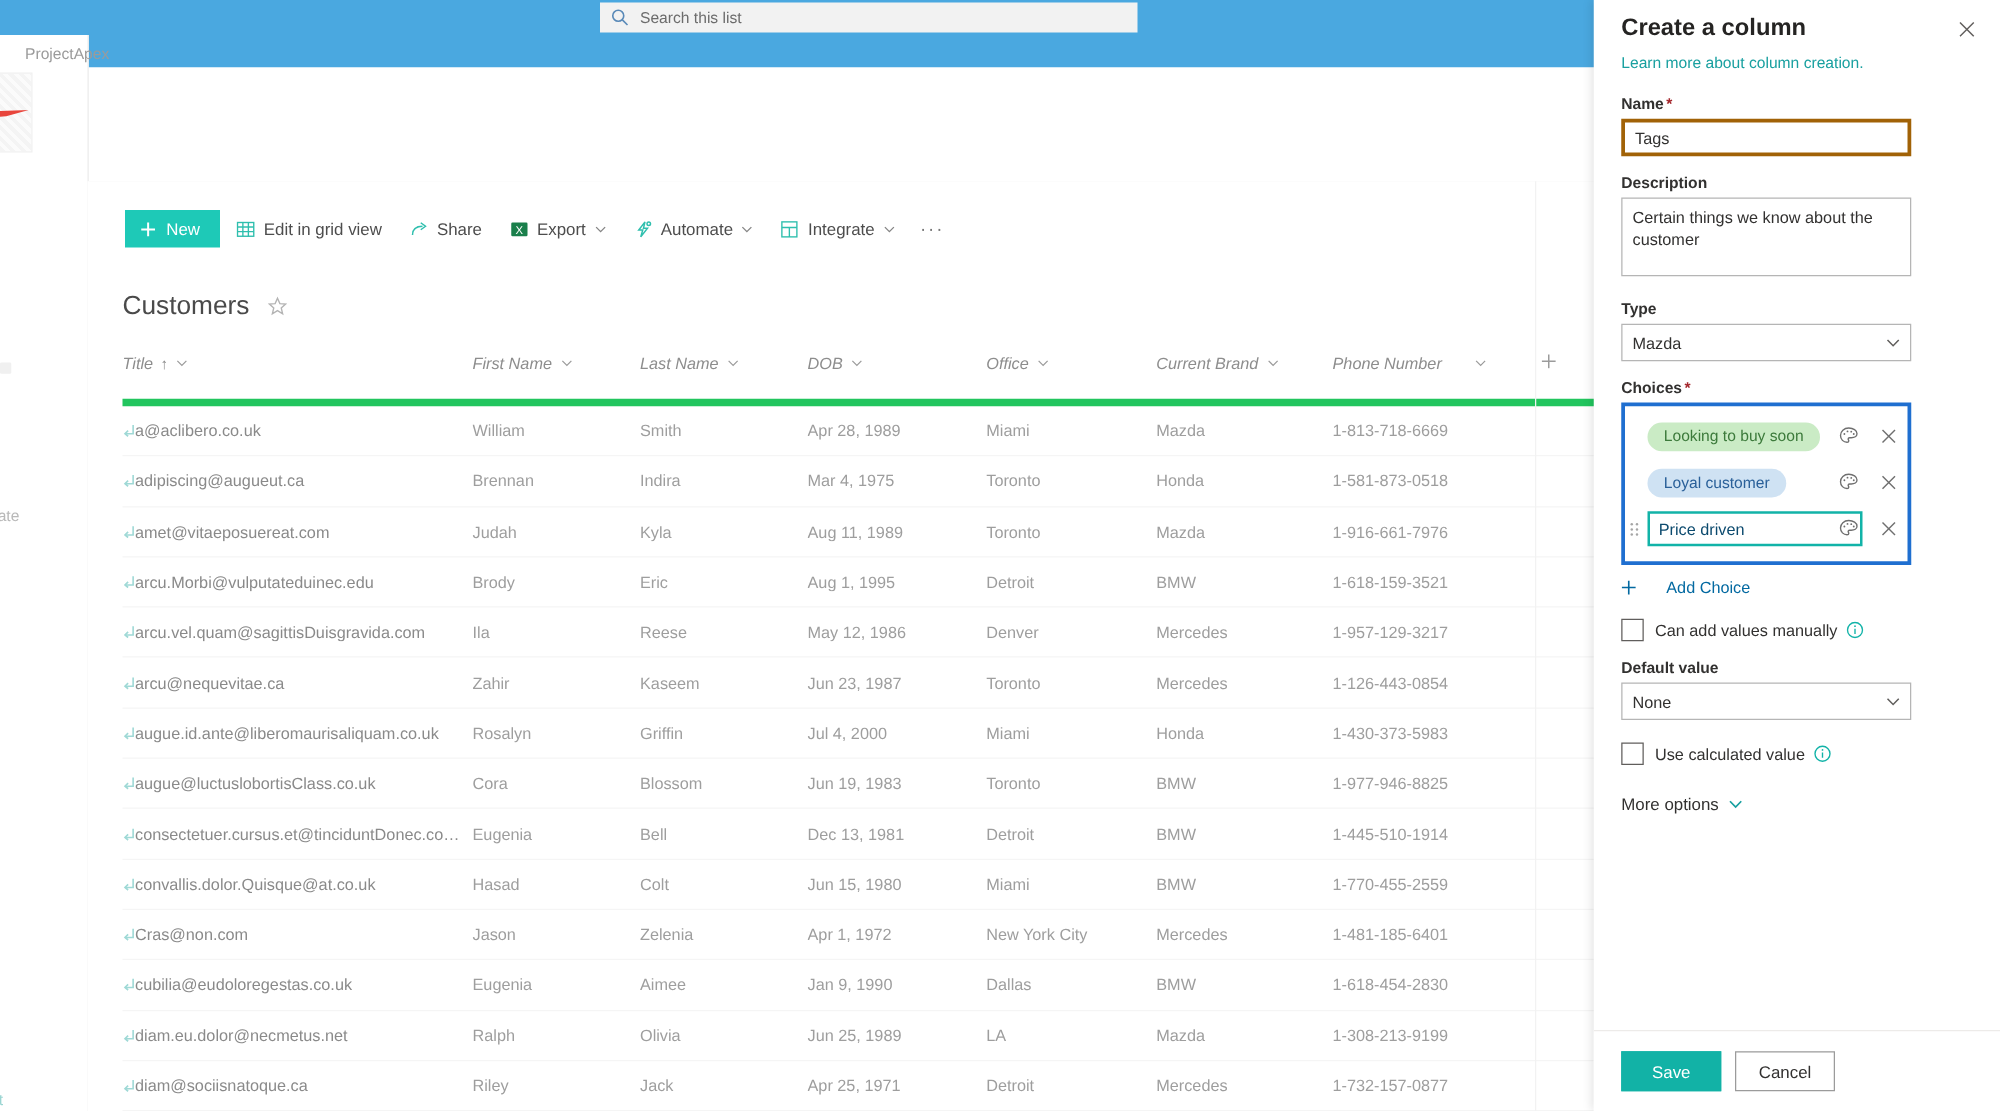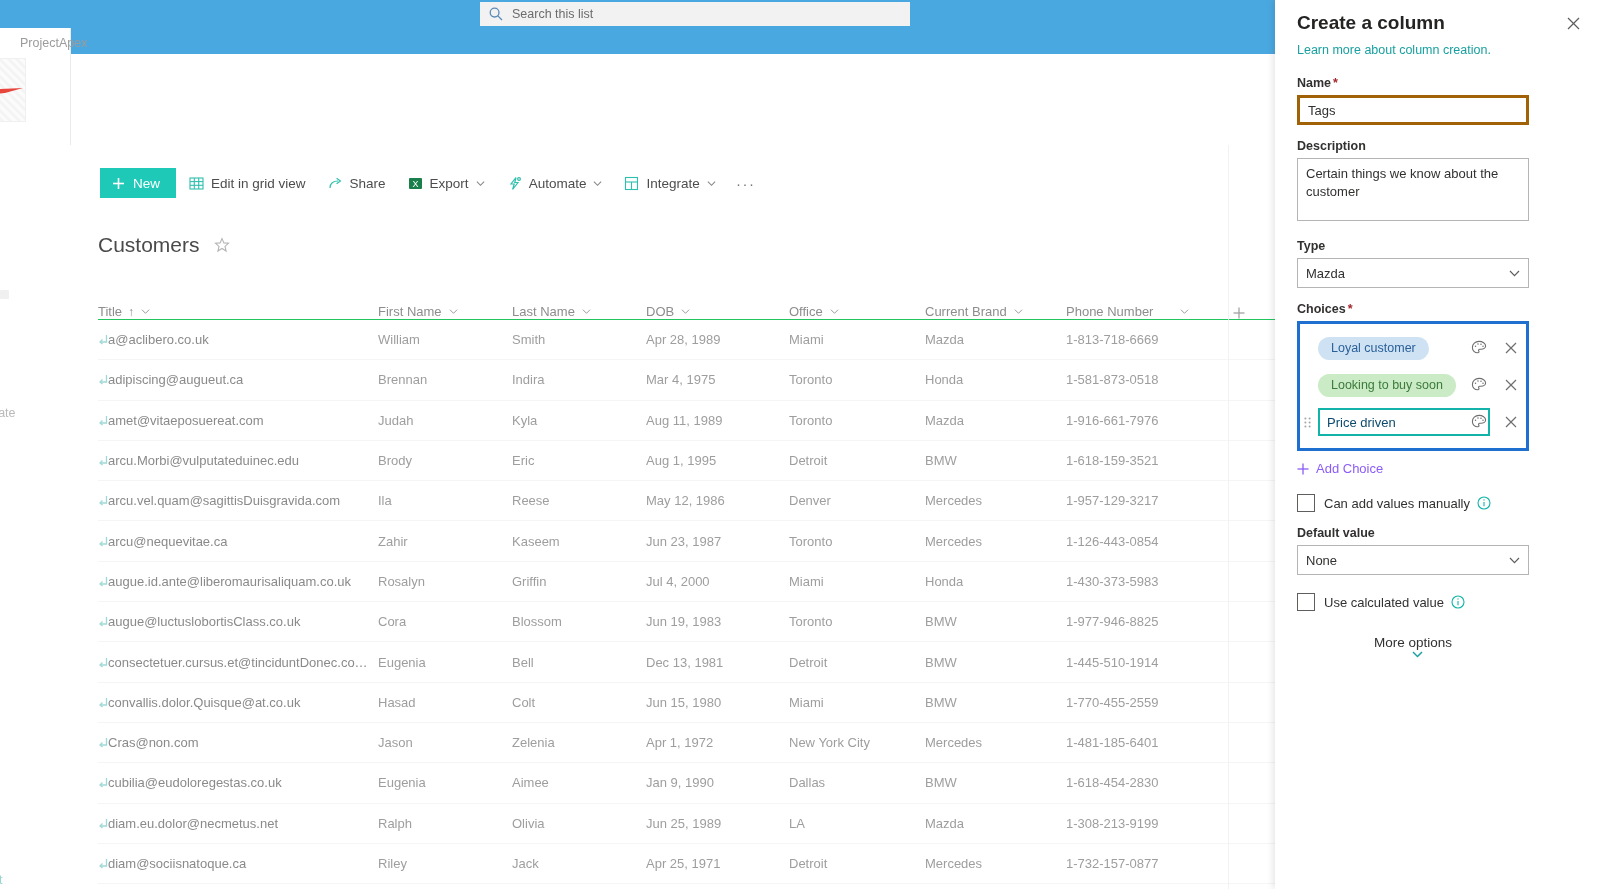--- a/index.html
+++ b/index.html
@@ -207,23 +207,24 @@
   }
 
   
   .table {
     position: absolute;
     left: 28px; top: 138px;
     width: 1470px;
   }
   .thead {
     display: flex;
-    align-items: flex-end;
+    align-items: flex-start;
     height: 36px;
-    border-bottom: 1px solid #22c55e;
+    border-bottom: 6px solid #22c55e;
+    font-style: italic;
   }
   .th {
     display: flex;
     align-items: center;
     font-size: 13px;
     color: #8d8d8d;
     cursor: pointer;
     user-select: none;
     white-space: nowrap;
     box-sizing: border-box;
@@ -478,23 +479,24 @@
     justify-content: center;
   }
   .icon-btn svg { width: 16px; height: 16px; display: block; }
   .icon-btn.x svg { width: 12px; height: 12px; }
 
   .add-choice {
     display: flex;
     align-items: center;
     margin-top: 10px;
     font-size: 13px;
-    color: #8b5cf6;
+    color: #0369a1;
     cursor: pointer;
     user-select: none;
+    gap: 17px;
   }
   .add-choice .plus {
     width: 12px; height: 12px;
     margin-right: 7px;
     display: block;
   }
 
   .check-row {
     display: flex;
     align-items: center;
@@ -523,21 +525,20 @@
   }
 
   .more-options {
     display: flex;
     align-items: center;
     margin-top: 24px;
     font-size: 13.5px;
     color: #323130;
     cursor: pointer;
     user-select: none;
-    flex-direction: column;
   }
   .more-options .chev {
     width: 11px; height: 9px;
     margin-left: 8px;
     color: #19a0a0;
     display: block;
   }
 
   .panel-footer {
     position: absolute;
@@ -927,41 +928,41 @@
             <path d="M1 2 L5.5 6.6 L10 2"></path>
           </svg>
       </div>
 
       <div class="fld-label">
         <span>Choices</span><span class="req">*</span>
       </div>
 
       <div class="choices-box" id="choices-box">
           <div class="choice-row">
-            <div class="pill blue">Loyal customer</div>
+            <div class="pill green">Looking to buy soon</div>
             <div class="choice-actions">
               <div class="icon-btn">
                 <svg viewBox="0 0 16 16" fill="none" stroke="currentColor" stroke-width="1.1">
                   <path d="M8 1.4 C4.2 1.4 1.4 4 1.4 7.4 C1.4 10.6 3.8 12.8 6.6 12.8 C7.6 12.8 8 12.3 8 11.7 C8 11.1 7.5 10.8 7.5 10.2 C7.5 9.6 8 9.2 8.7 9.2 L10 9.2 C12.5 9.2 14.6 8.1 14.6 6 C14.6 3.4 11.6 1.4 8 1.4 Z"></path>
                   <circle cx="4.5" cy="6.2" r="0.75" fill="currentColor" stroke="none"></circle>
                   <circle cx="7" cy="4.1" r="0.75" fill="currentColor" stroke="none"></circle>
                   <circle cx="10" cy="4.3" r="0.75" fill="currentColor" stroke="none"></circle>
                   <circle cx="12" cy="6.2" r="0.75" fill="currentColor" stroke="none"></circle>
                 </svg>
               </div>
               <div class="icon-btn x">
                 <svg viewBox="0 0 12 12" stroke="currentColor" stroke-width="1.15" fill="none">
                   <line x1="1" y1="1" x2="11" y2="11"></line>
                   <line x1="11" y1="1" x2="1" y2="11"></line>
                 </svg>
               </div>
             </div>
           </div>
           <div class="choice-row">
-            <div class="pill green">Looking to buy soon</div>
+            <div class="pill blue">Loyal customer</div>
             <div class="choice-actions">
               <div class="icon-btn">
                 <svg viewBox="0 0 16 16" fill="none" stroke="currentColor" stroke-width="1.1">
                   <path d="M8 1.4 C4.2 1.4 1.4 4 1.4 7.4 C1.4 10.6 3.8 12.8 6.6 12.8 C7.6 12.8 8 12.3 8 11.7 C8 11.1 7.5 10.8 7.5 10.2 C7.5 9.6 8 9.2 8.7 9.2 L10 9.2 C12.5 9.2 14.6 8.1 14.6 6 C14.6 3.4 11.6 1.4 8 1.4 Z"></path>
                   <circle cx="4.5" cy="6.2" r="0.75" fill="currentColor" stroke="none"></circle>
                   <circle cx="7" cy="4.1" r="0.75" fill="currentColor" stroke="none"></circle>
                   <circle cx="10" cy="4.3" r="0.75" fill="currentColor" stroke="none"></circle>
                   <circle cx="12" cy="6.2" r="0.75" fill="currentColor" stroke="none"></circle>
                 </svg>
               </div>
@@ -1042,15 +1043,19 @@
       </div>
 
       <div class="more-options">
         <span>More options</span>
         <svg class="chev" viewBox="0 0 11 9" fill="none" stroke="currentColor" stroke-width="1.4">
             <path d="M1 2 L5.5 6.6 L10 2"></path>
           </svg>
       </div>
     </div>
 
+    <div class="panel-footer">
+      <button class="btn btn-primary">Save</button>
+      <button class="btn btn-default">Cancel</button>
+    </div>
   </div>
 
 </div>
 
 </body></html>

